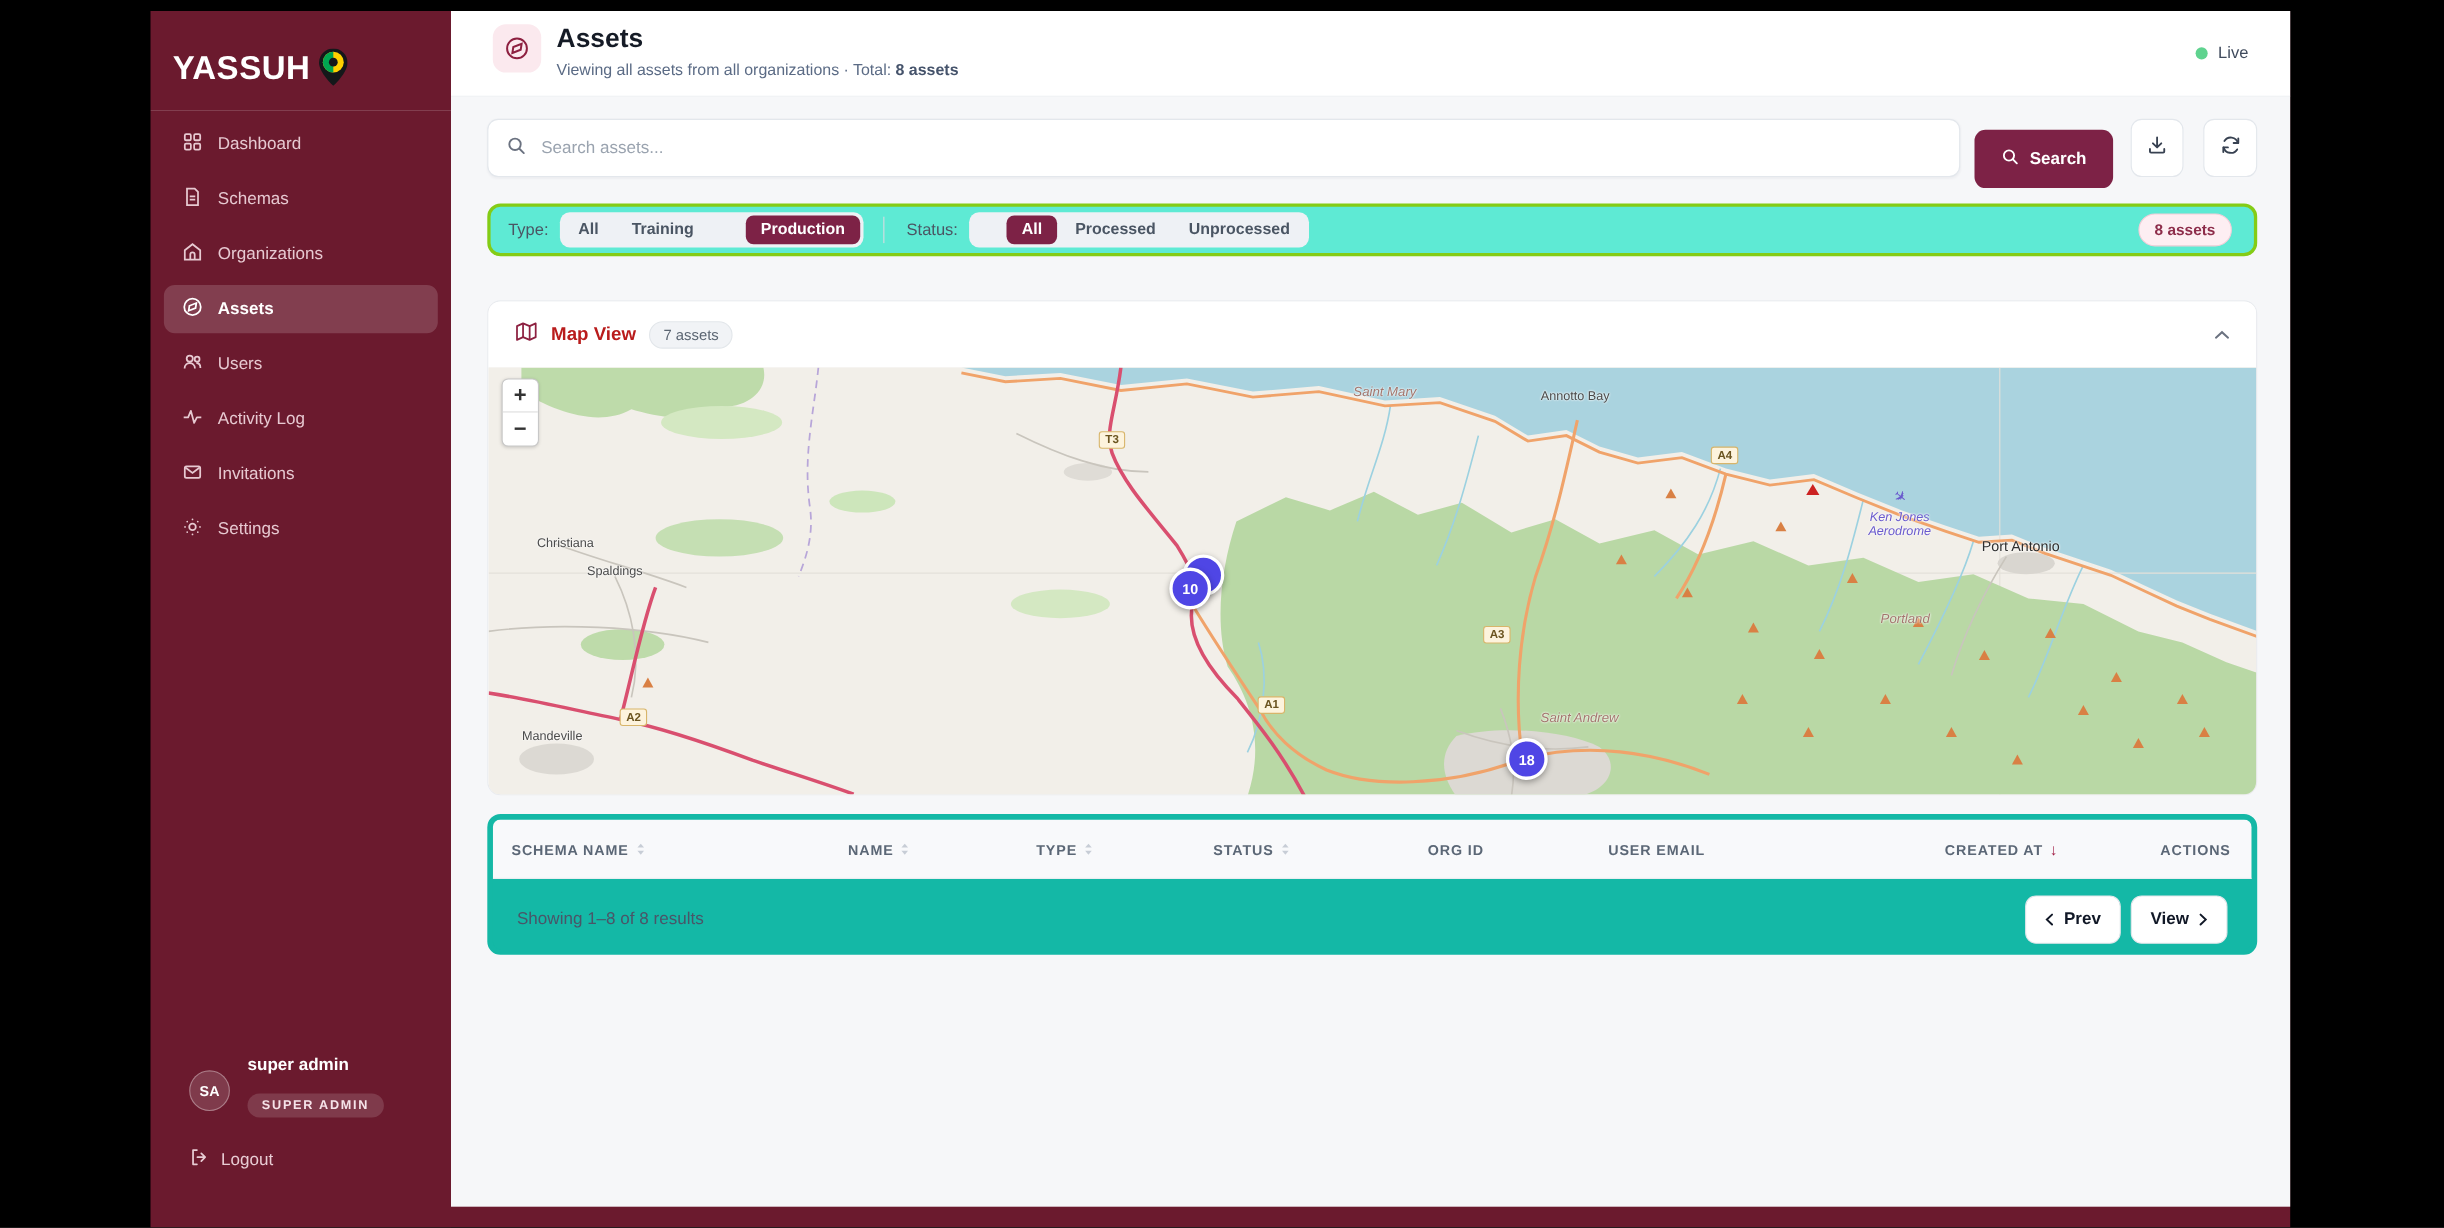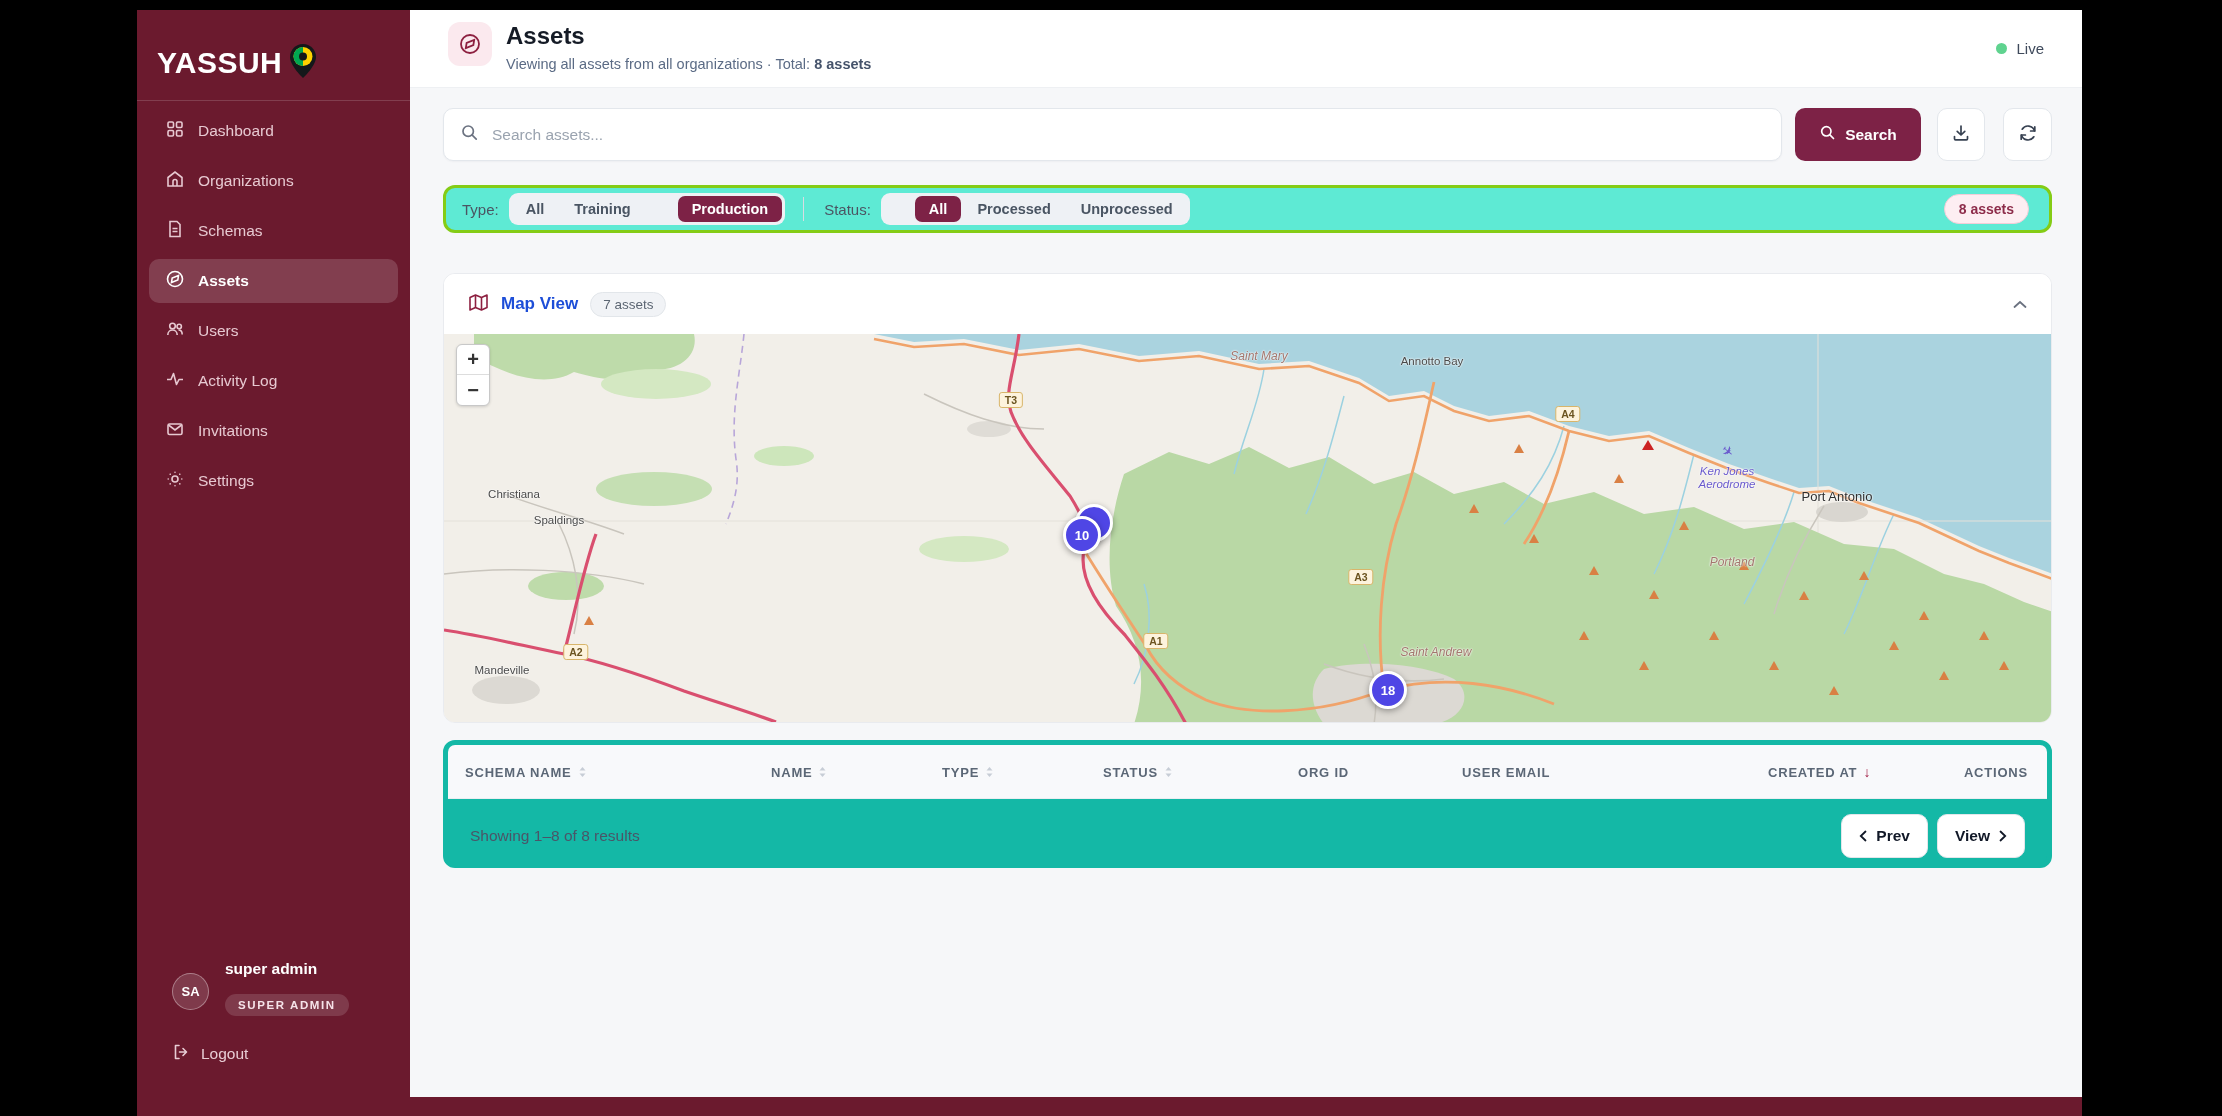--- a/index.html
+++ b/index.html
@@ -31,38 +31,38 @@
   .hdr-title { position:absolute; left:96px; top:12px; font-size:24px; font-weight:800; color:#151b26; }
   .hdr-sub { position:absolute; left:96px; top:46px; font-size:14.5px; color:#5b6b85; }
   .hdr-sub b { color:#45536b; }
   .live { position:absolute; right:38px; top:30px; display:flex; align-items:center; gap:9px; font-size:15px; color:#3f4a5c; }
   .live-dot { width:11px; height:11px; border-radius:50%; background:#5fd38f; }
 
   
   .search-input { position:absolute; left:33px; top:98px; width:1339px; height:53px; background:#fff; border:1px solid #e3e7ec; border-radius:10px; box-shadow:0 1px 2px rgba(16,24,40,.04); display:flex; align-items:center; padding-left:16px; gap:13px; }
   .search-input input { border:0; outline:0; flex:1; font-size:15.5px; color:#333; background:transparent; font-family:inherit; }
   .search-input input::placeholder { color:#9aa3af; }
-  .btn-search { position:absolute; left:1385px; top:98px; width:126px; height:53px; background:#7d2246; border:0; border-radius:10px; color:#fff; font-size:15.5px; font-weight:700; display:flex; align-items:center; justify-content:center; gap:9px; cursor:pointer; font-family:inherit; }
+  .btn-search { position:absolute; left:1385px; top:108px; width:126px; height:53px; background:#7d2246; border:0; border-radius:10px; color:#fff; font-size:15.5px; font-weight:700; display:flex; align-items:center; justify-content:center; gap:9px; cursor:pointer; font-family:inherit; }
   .icon-btn { position:absolute; top:98px; height:53px; background:#fff; border:1px solid #e3e7ec; border-radius:10px; display:flex; align-items:center; justify-content:center; cursor:pointer; }
   .icon-btn.dl { left:1527px; width:48px; }
   .icon-btn.rf { left:1593px; width:49px; }
 
   
   .filter-card { position:absolute; left:33px; top:175px; width:1609px; height:48px; background:#5eead4; border:3px solid #84cc16; border-radius:12px; display:flex; align-items:center; padding:0 14px; }
   .flabel { font-size:15px; color:#4b5563; margin:0 10px 0 2px; }
   .chip-group { display:flex; align-items:center; background:#eef1f5; border-radius:9px; padding:3px; gap:2px; }
   .chip { padding:5px 14px; border-radius:7px; font-size:14.5px; font-weight:600; color:#4a5563; cursor:pointer; }
   .chip.sel { background:#7d2246; color:#fff;margin-left:31px; }
   .vdiv { width:1px; height:24px; background:#d8dce2; margin:0 18px; }
   .count-badge { margin-left:auto; margin-right:6px; background:#fdeef2; border:1px solid #f3cdd8; color:#8d2c4a; font-size:14px; font-weight:600; padding:6px 14px; border-radius:999px; }
 
   
   .map-card { position:absolute; left:33px; top:263px; width:1609px; height:450px; background:#fff; border:1px solid #e9ebef; border-radius:12px; overflow:hidden; }
   .map-head { height:60px; display:flex; align-items:center; gap:12px; padding:0 24px; background:#fff; }
-  .map-title { font-size:17px; font-weight:800; color:#1d4ed8; }
+  .map-title { font-size:17px; font-weight:800; color:#b91c1c; }
   .map-badge { background:#f1f3f6; border:1px solid #e2e6ea; color:#5b6572; font-size:13.5px; padding:4px 12px; border-radius:999px; }
   .map-collapse { margin-left:auto; cursor:pointer; display:flex; }
   .map-area { position:relative; width:1609px; height:390px; background:#f2efe9; overflow:hidden; }
   .map-area svg.basemap { position:absolute; left:0; top:0; }
   .mlabel { position:absolute; transform:translate(-50%,-50%); font-size:11.5px; color:#555; white-space:nowrap; text-shadow:0 0 2px #fff,0 0 2px #fff; }
   .mlabel.town { color:#4a4a4a; }
   .mlabel.city { font-size:13px; color:#2e2e2e; }
   .mlabel.parish { font-style:italic; color:#a3766d; font-size:12px; }
   .mlabel.aero { font-style:italic; color:#6a5acd; font-size:11.5px; white-space:normal; width:84px; text-align:center; line-height:1.15; }
   .mshield { position:absolute; transform:translate(-50%,-50%); background:#fdf3dd; border:1px solid #d8b56a; color:#6b5420; font-size:10.5px; font-weight:700; padding:1px 5px; border-radius:3px; }
@@ -108,31 +108,31 @@
         <span><svg width="20" height="20" viewBox="0 0 20 20" fill="none" stroke="#e7c9d1" stroke-width="1.6">
                 <rect x="3" y="3" width="5.5" height="5.5" rx="1.2"></rect>
                 <rect x="11.5" y="3" width="5.5" height="5.5" rx="1.2"></rect>
                 <rect x="3" y="11.5" width="5.5" height="5.5" rx="1.2"></rect>
                 <rect x="11.5" y="11.5" width="5.5" height="5.5" rx="1.2"></rect>
               </svg></span>
         <span>Dashboard</span>
       </div>
       <div class="nav-item">
         <span><svg width="20" height="20" viewBox="0 0 20 20" fill="none" stroke="#e7c9d1" stroke-width="1.6">
+                <path d="M5 2.5h7l3 3V17.5H5z"></path>
+                <path d="M7.5 9.5h5M7.5 12.5h5"></path>
+              </svg></span>
+        <span>Schemas</span>
+      </div>
+      <div class="nav-item">
+        <span><svg width="20" height="20" viewBox="0 0 20 20" fill="none" stroke="#e7c9d1" stroke-width="1.6">
                 <path d="M3 8.5 10 3l7 5.5V17H3z"></path>
                 <path d="M8 17v-4.5a2 2 0 0 1 4 0V17"></path>
               </svg></span>
         <span>Organizations</span>
-      </div>
-      <div class="nav-item">
-        <span><svg width="20" height="20" viewBox="0 0 20 20" fill="none" stroke="#e7c9d1" stroke-width="1.6">
-                <path d="M5 2.5h7l3 3V17.5H5z"></path>
-                <path d="M7.5 9.5h5M7.5 12.5h5"></path>
-              </svg></span>
-        <span>Schemas</span>
       </div>
       <div class="nav-item active">
         <span><svg width="20" height="20" viewBox="0 0 20 20" fill="none" stroke="#ffffff" stroke-width="1.6">
                 <circle cx="10" cy="10" r="7.5"></circle>
                 <path d="M6.5 13.5 12.8 11 13.5 6.5 7.2 9z"></path>
               </svg></span>
         <span>Assets</span>
       </div>
       <div class="nav-item">
         <span><svg width="20" height="20" viewBox="0 0 20 20" fill="none" stroke="#e7c9d1" stroke-width="1.6">

